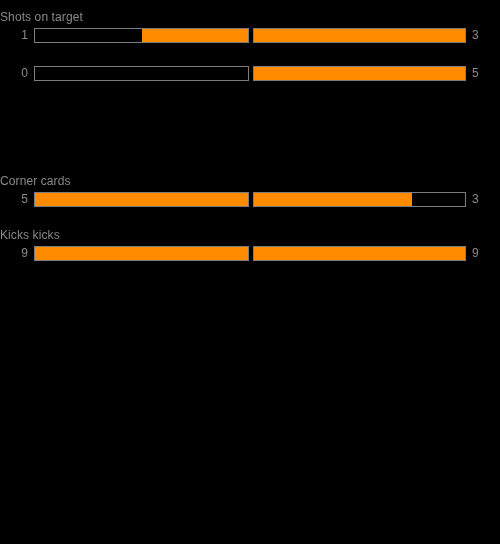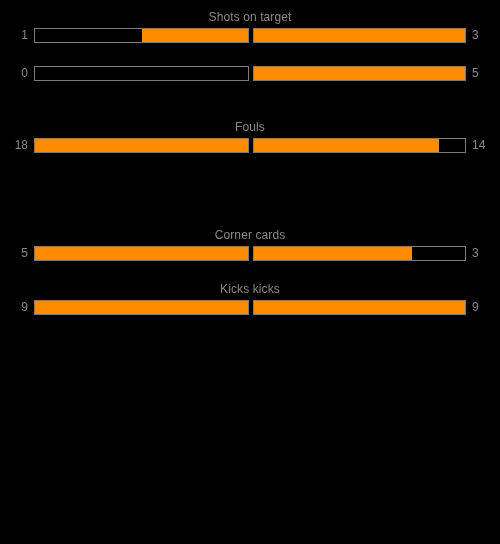--- a/index.html
+++ b/index.html
@@ -23,21 +23,20 @@
     box-sizing: border-box;
     padding-top: 8px;
   }
   .stat-row {
     width: 500px;
     height: 54px;
     position: relative;
     box-sizing: border-box;
   }
   .stat-title {
-    text-align: center;
     color: #8a8a8a;
     font-size: 12px;
     line-height: 14px;
     height: 14px;
     letter-spacing: 0.1px;
     user-select: none;
     padding-top: 2px;
   }
   .bar-line {
     height: 18px;
@@ -126,34 +125,20 @@
           <div class="bar-fill" style="width: 0%;"></div>
         </div>
         <div class="bar-gap"></div>
         <div class="bar-track right-track">
           <div class="bar-fill" style="width: 100%;"></div>
         </div>
         <div class="side-value right">5</div>
       </div>
     </div>
     <div class="stat-row">
-      <div class="stat-title">Fouls</div>
-      <div class="bar-line">
-        <div class="side-value left">18</div>
-        <div class="bar-track left-track">
-          <div class="bar-fill" style="width: 100%;"></div>
-        </div>
-        <div class="bar-gap"></div>
-        <div class="bar-track right-track">
-          <div class="bar-fill" style="width: 87.5%;"></div>
-        </div>
-        <div class="side-value right">14</div>
-      </div>
-    </div>
-    <div class="stat-row">
     </div>
     <div class="stat-row">
       <div class="stat-title">Corner cards</div>
       <div class="bar-line">
         <div class="side-value left">5</div>
         <div class="bar-track left-track">
           <div class="bar-fill" style="width: 100%;"></div>
         </div>
         <div class="bar-gap"></div>
         <div class="bar-track right-track">

